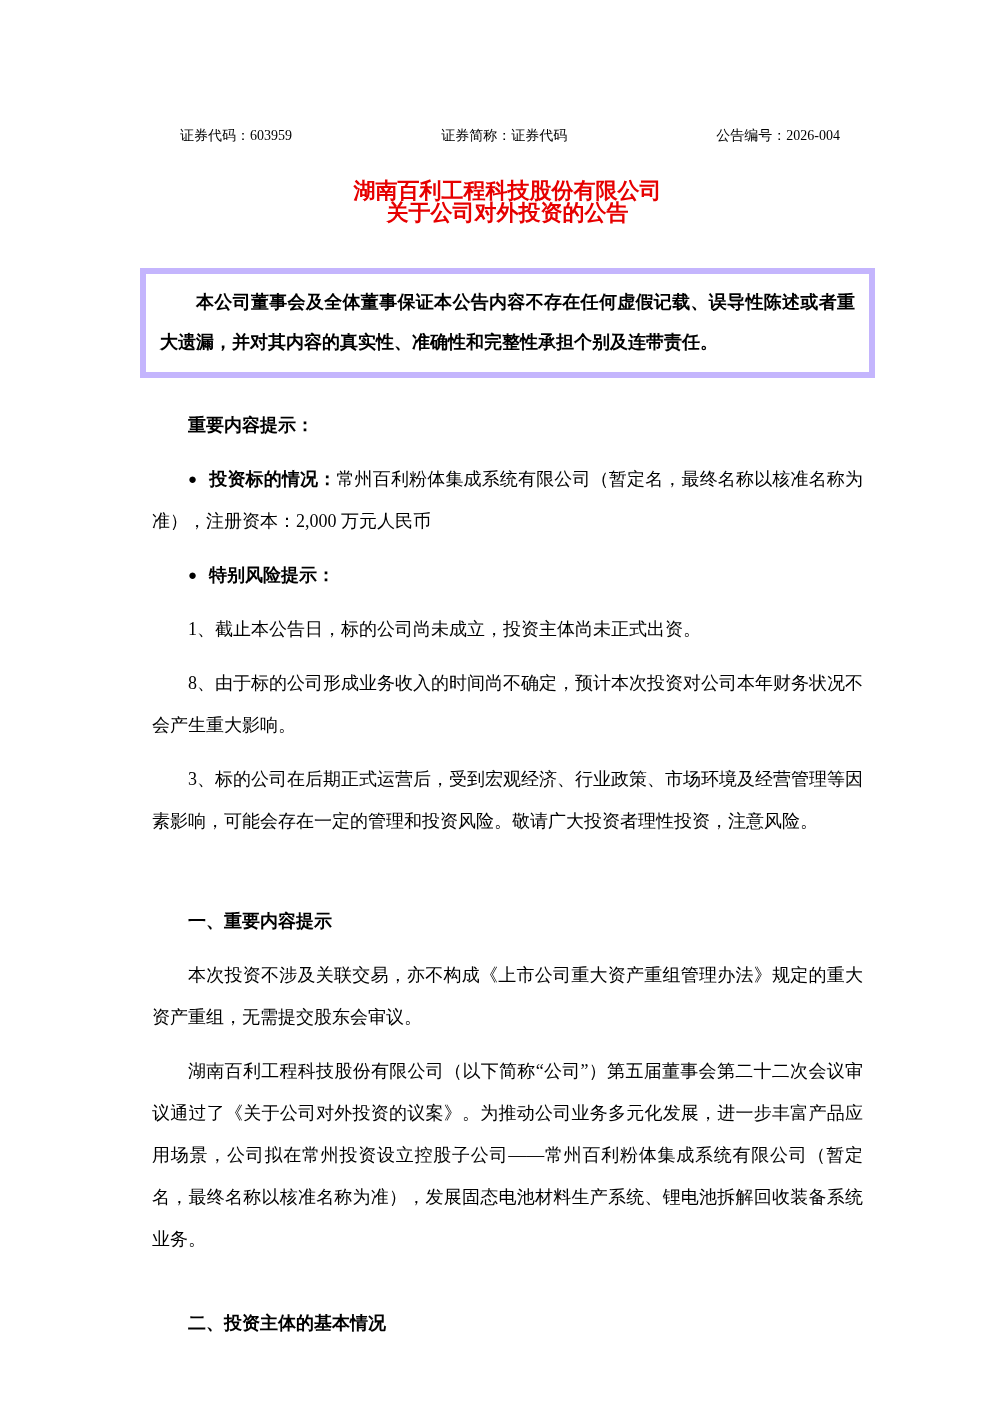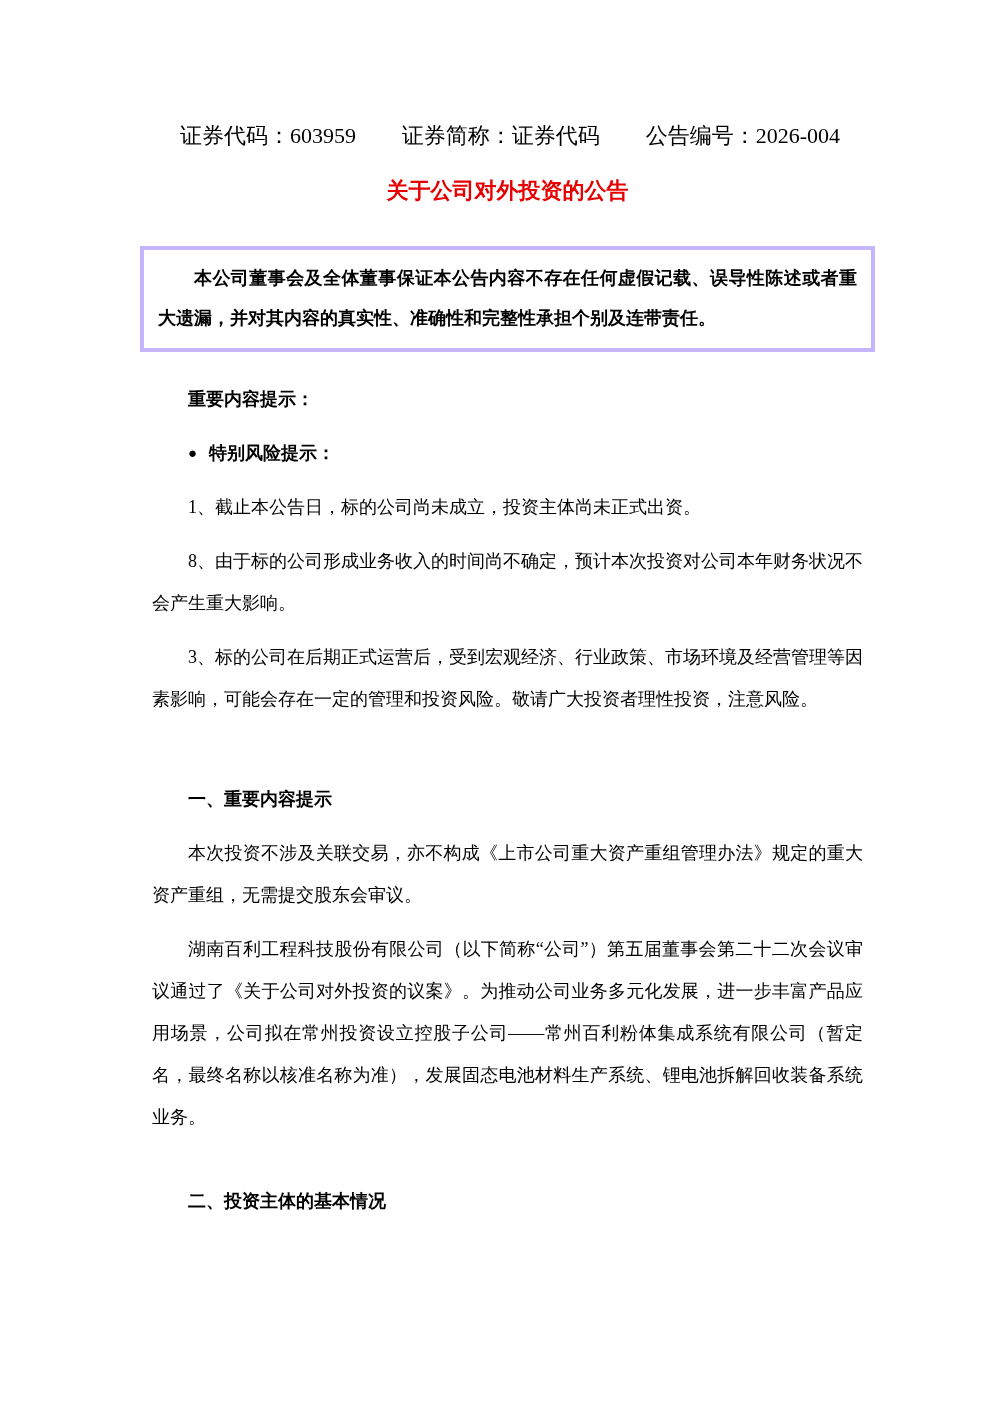--- a/index.html
+++ b/index.html
@@ -16,41 +16,41 @@
     box-sizing: border-box;
     padding: 122px 125px 0 140px;
     font-family: "Liberation Serif", "DejaVu Serif", serif;
     color: #000000;
     overflow: hidden;
   }
   .header-row {
     display: flex;
     justify-content: space-between;
     padding: 0 35px 0 40px;
-    font-size: 22px;
+    font-size: 14px;
     line-height: 28px;
     white-space: nowrap;
   }
   .titles {
     text-align: center;
     margin-top: 30px;
   }
   .doc-title {
     font-family: "Liberation Sans", "DejaVu Sans", sans-serif;
     font-weight: bold;
     font-size: 22px;
     color: #e60000;
     margin: 0;
     line-height: 1;
   }
   .doc-title + .doc-title {
   }
   .disclaimer-box {
     margin-top: 44px;
-    border: 4px solid #c4b5fd;
+    border: 6px solid #c4b5fd;
     box-sizing: border-box;
     padding: 8px 14px 10px 14px;
   }
   .disclaimer-box p {
     margin: 0;
     font-weight: bold;
     font-size: 18px;
     line-height: 40px;
     text-indent: 2em;
     text-align: justify;
@@ -90,31 +90,33 @@
 
 <div class="page">
 
   <div class="header-row">
     <span>证券代码：603959</span>
     <span>证券简称：证券代码</span>
     <span>公告编号：2026-004</span>
   </div>
 
   <div class="titles">
+    <h1 class="doc-title">湖南百利工程科技股份有限公司</h1>
     <h1 class="doc-title">关于公司对外投资的公告</h1>
   </div>
 
   <div class="disclaimer-box">
     <p>本公司董事会及全体董事保证本公告内容不存在任何虚假记载、误导性陈述或者重大遗漏，并对其内容的真实性、准确性和完整性承担个别及连带责任。</p>
   </div>
 
   <div class="body-block">
 
     <p class="para heading">重要内容提示：</p>
 
+    <p class="para bullet-line"><span class="bullet-dot">●</span><span class="bullet-label">投资标的情况：</span><span>常州百利粉体集成系统有限公司（暂定名，最终名称以核准名称为准），注册资本：2,000 万元人民币</span></p>
 
     <p class="para bullet-line"><span class="bullet-dot">●</span><span class="bullet-label">特别风险提示：</span><span></span></p>
 
     <p class="para">1、截止本公告日，标的公司尚未成立，投资主体尚未正式出资。</p>
     <p class="para">8、由于标的公司形成业务收入的时间尚不确定，预计本次投资对公司本年财务状况不会产生重大影响。</p>
     <p class="para">3、标的公司在后期正式运营后，受到宏观经济、行业政策、市场环境及经营管理等因素影响，可能会存在一定的管理和投资风险。敬请广大投资者理性投资，注意风险。</p>
 
     <p class="para heading section-heading">一、重要内容提示</p>
 
     <p class="para">本次投资不涉及关联交易，亦不构成《上市公司重大资产重组管理办法》规定的重大资产重组，无需提交股东会审议。</p>

